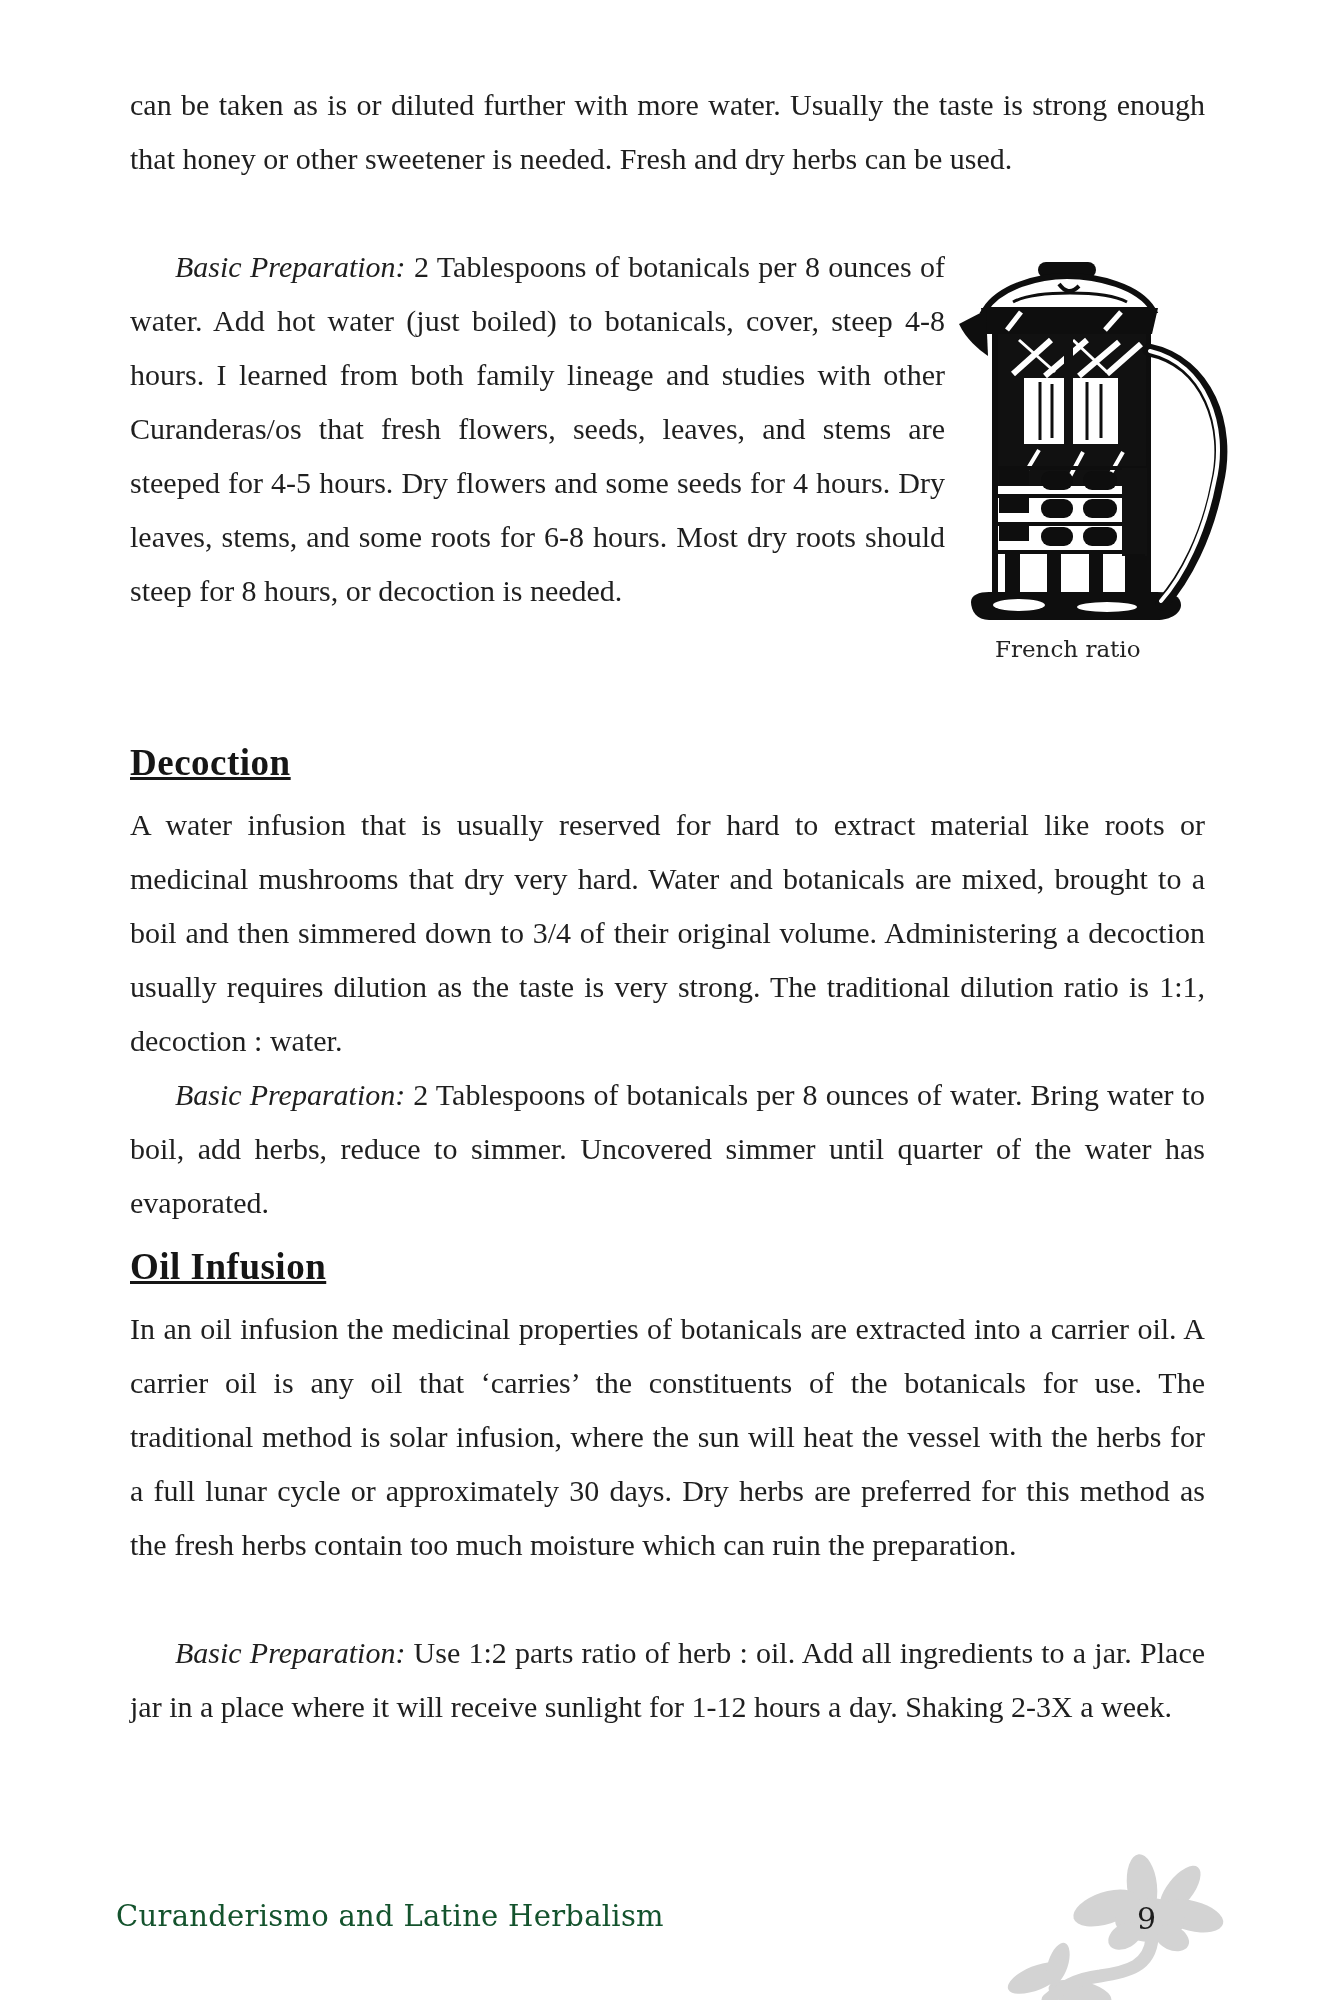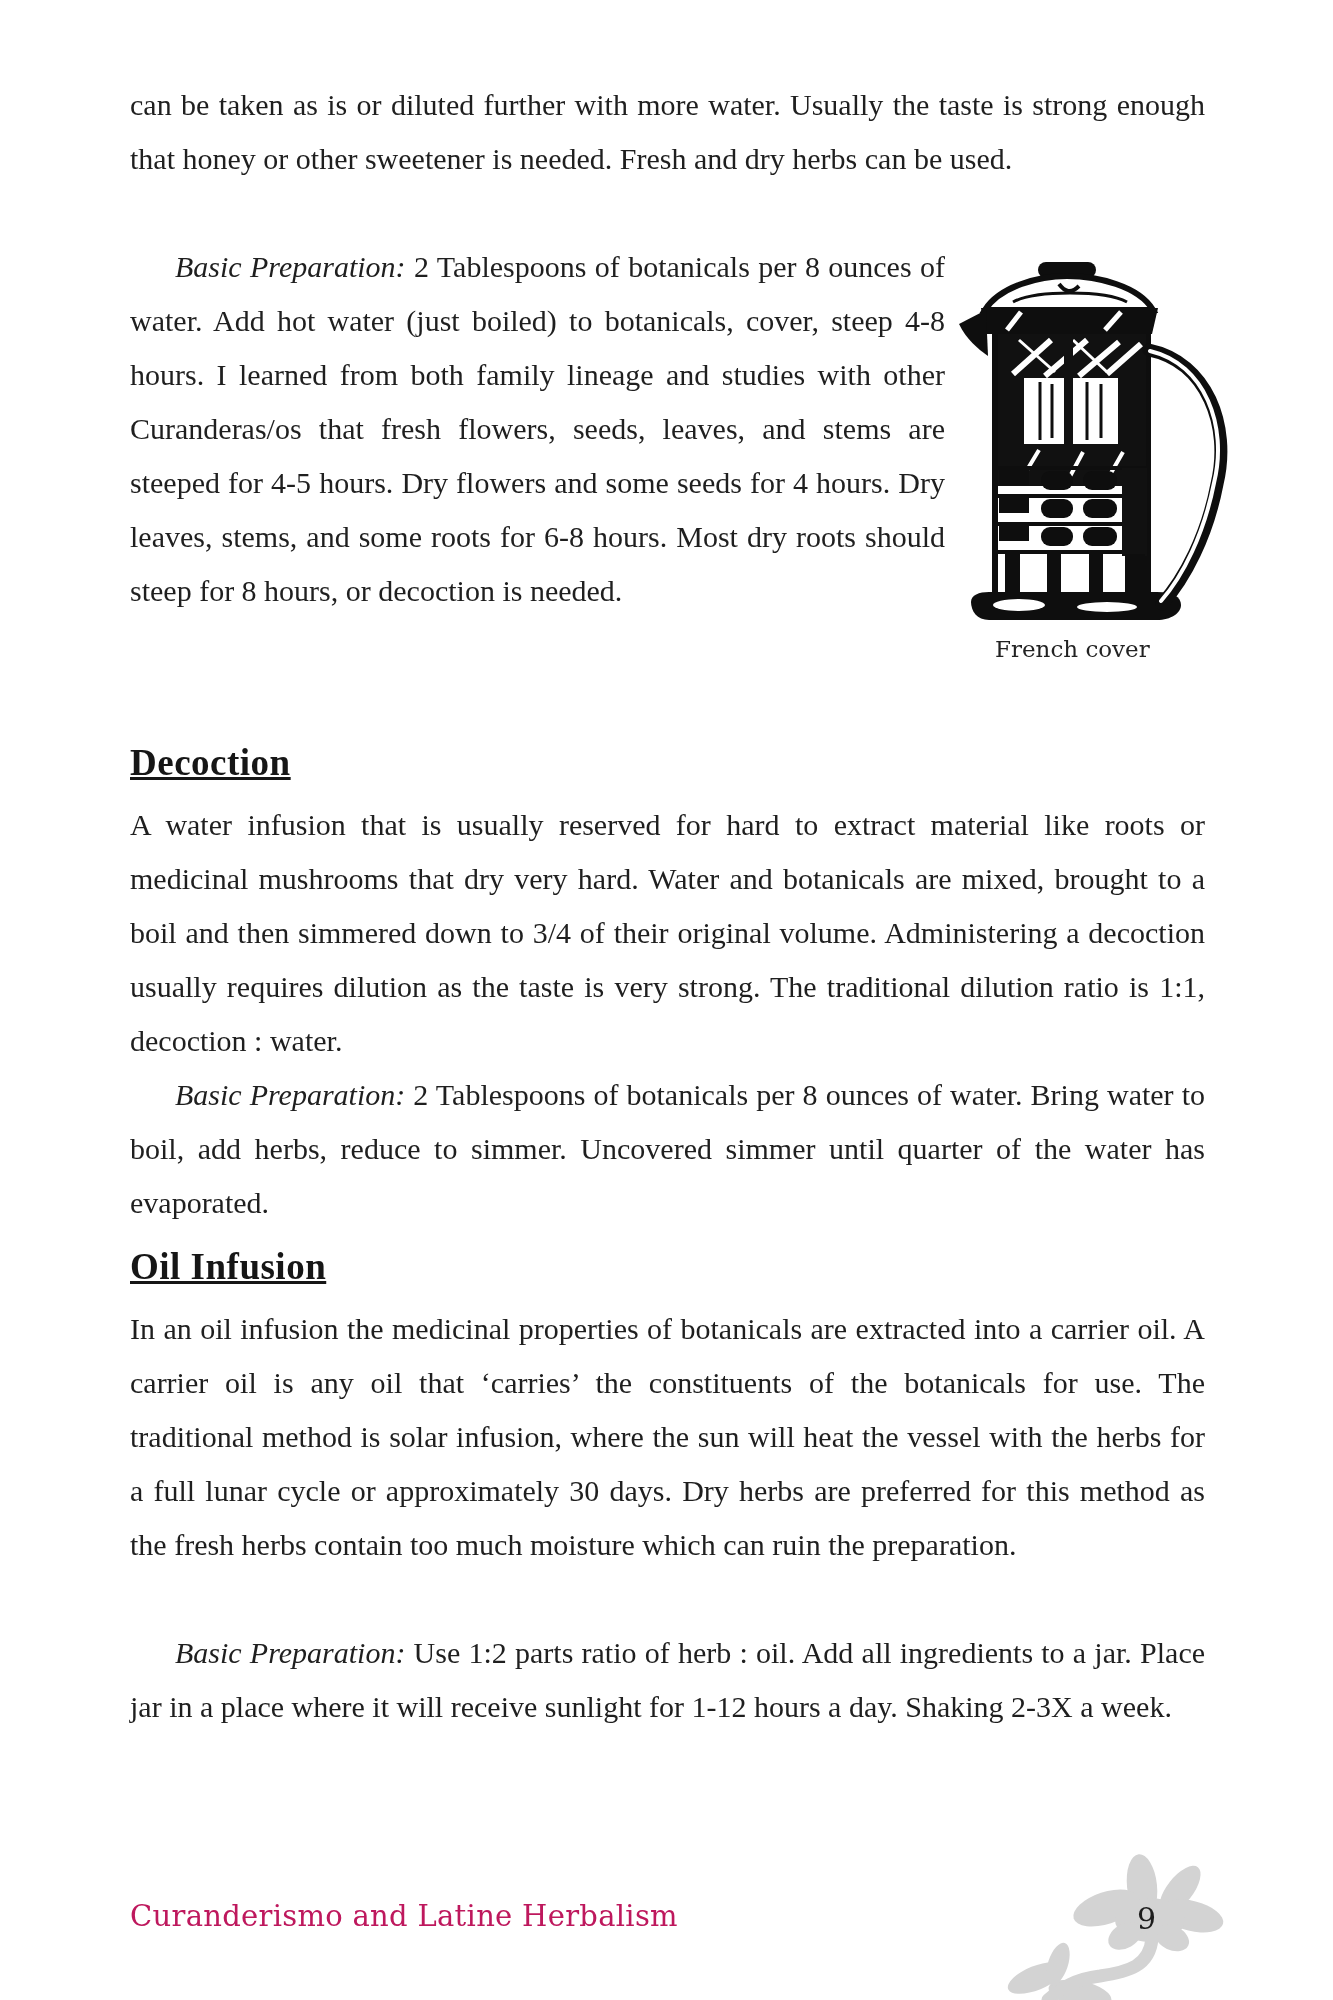--- a/index.html
+++ b/index.html
@@ -71,26 +71,26 @@
   }
   .leaf-decoration {
     position: absolute;
     left: 1000px;
     top: 1848px;
     width: 340px;
     height: 160px;
   }
   .footer-title {
     position: absolute;
-    left: 130px;
+    left: 116px;
     top: 1898px;
     font-family: "DejaVu Serif", serif;
     font-size: 29px;
     line-height: 36px;
-    color: #be185d;
+    color: #14532d;
     letter-spacing: 0.3px;
   }
   .page-number {
     position: absolute;
     left: 1137px;
     top: 1901px;
     font-family: "DejaVu Serif", serif;
     font-size: 30px;
     line-height: 36px;
     color: #1d1d1d;
@@ -152,21 +152,21 @@
         <rect x="134" y="296" width="14" height="44" fill="#0e0e0e"></rect>
         <rect x="170" y="296" width="20" height="44" fill="#0e0e0e"></rect>
 
         <path d="M16,344 C16,337 24,334 34,334 L202,334 C218,334 226,339 226,347 C226,355 216,362 202,362 L34,362 C22,362 16,353 16,344 Z" fill="#0e0e0e"></path>
         <ellipse cx="64" cy="347" rx="26" ry="6" fill="#ffffff"></ellipse>
         <ellipse cx="152" cy="349" rx="30" ry="5" fill="#ffffff"></ellipse>
 
         <path d="M194,92 C252,104 276,168 262,226 C252,278 230,320 207,346" fill="none" stroke="#0e0e0e" stroke-width="13" stroke-linecap="round"></path>
         <path d="M195,93 C250,106 273,168 259,225 C249,276 228,318 206,343" fill="none" stroke="#ffffff" stroke-width="4" stroke-linecap="round"></path>
       </svg>
-      <div class="press-caption">French cover</div>
+      <div class="press-caption">French ratio</div>
     </div>
 
     <p class="indent para-infusion"><em class="prep-lead">Basic Preparation:</em><span> 2 Tablespoons of botanicals per 8 ounces of water. Add hot water (just boiled) to botanicals, cover, steep 4-8 hours. I learned from both family lineage and studies with other Curanderas/os that fresh flowers, seeds, leaves, and stems are steeped for 4-5 hours. Dry flowers and some seeds for 4 hours. Dry leaves, stems, and some roots for 6-8 hours. Most dry roots should steep for 8 hours, or decoction is needed.</span></p>
 
     <h2 class="section-heading">Decoction</h2>
 
     <p class="para-dec">A water infusion that is usually reserved for hard to extract material like roots or medicinal mushrooms that dry very hard. Water and botanicals are mixed, brought to a boil and then simmered down to 3/4 of their original volume. Administering a decoction usually requires dilution as the taste is very strong. The traditional dilution ratio is 1:1, decoction : water.</p>
 
     <p class="indent para-dec-prep"><em class="prep-lead">Basic Preparation:</em><span> 2 Tablespoons of botanicals per 8 ounces of water. Bring water to boil, add herbs, reduce to simmer. Uncovered simmer until quarter of the water has evaporated.</span></p>
 

